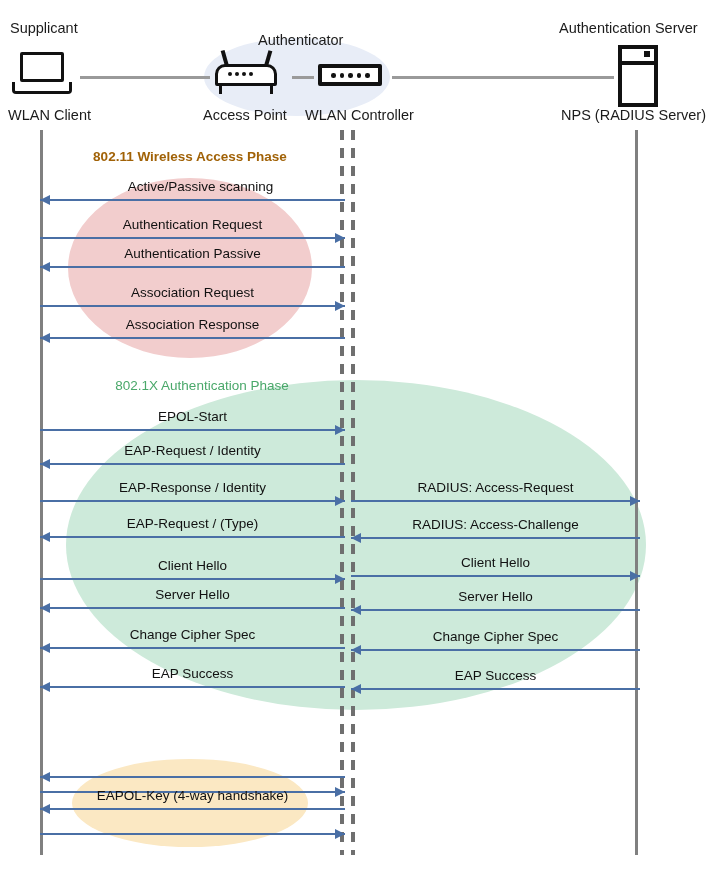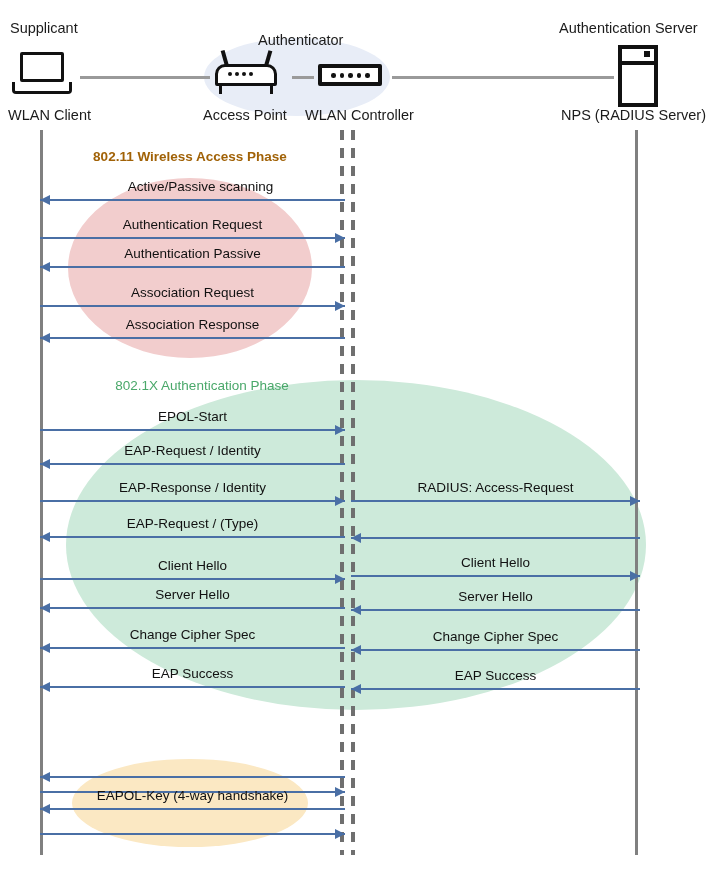--- a/index.html
+++ b/index.html
@@ -301,20 +301,21 @@
       <div class="msg-label" style="left: 192.5px; top: 424px;">EPOL-Start</div>
       <div class="msg-label" style="left: 192.5px; top: 458px; text-align: center;">EAP-Request / Identity</div>
       <div class="msg-label" style="left: 192.5px; top: 495px;">EAP-Response / Identity</div>
       <div class="msg-label" style="left: 192.5px; top: 531px;">EAP-Request / (Type)</div>
       <div class="msg-label" style="left: 192.5px; top: 573px;">Client Hello</div>
       <div class="msg-label" style="left: 192.5px; top: 602px;">Server Hello</div>
       <div class="msg-label" style="left: 192.5px; top: 642px;">Change Cipher Spec</div>
       <div class="msg-label" style="left: 192.5px; top: 681px;">EAP Success</div>
       <div class="msg-label" style="left: 192.5px; top: 803px;">EAPOL-Key (4-way handshake)</div>
       <div class="msg-label" style="left: 495.5px; top: 495px;">RADIUS: Access-Request</div>
+      <div class="msg-label" style="left: 495.5px; top: 532px;">RADIUS: Access-Challenge</div>
       <div class="msg-label" style="left: 495.5px; top: 570px;">Client Hello</div>
       <div class="msg-label" style="left: 495.5px; top: 604px;">Server Hello</div>
       <div class="msg-label" style="left: 495.5px; top: 644px;">Change Cipher Spec</div>
       <div class="msg-label" style="left: 495.5px; top: 683px;">EAP Success</div>
     </div>
 
   <div class="layer-header">
 
     <div class="auth-blob"></div>
 

